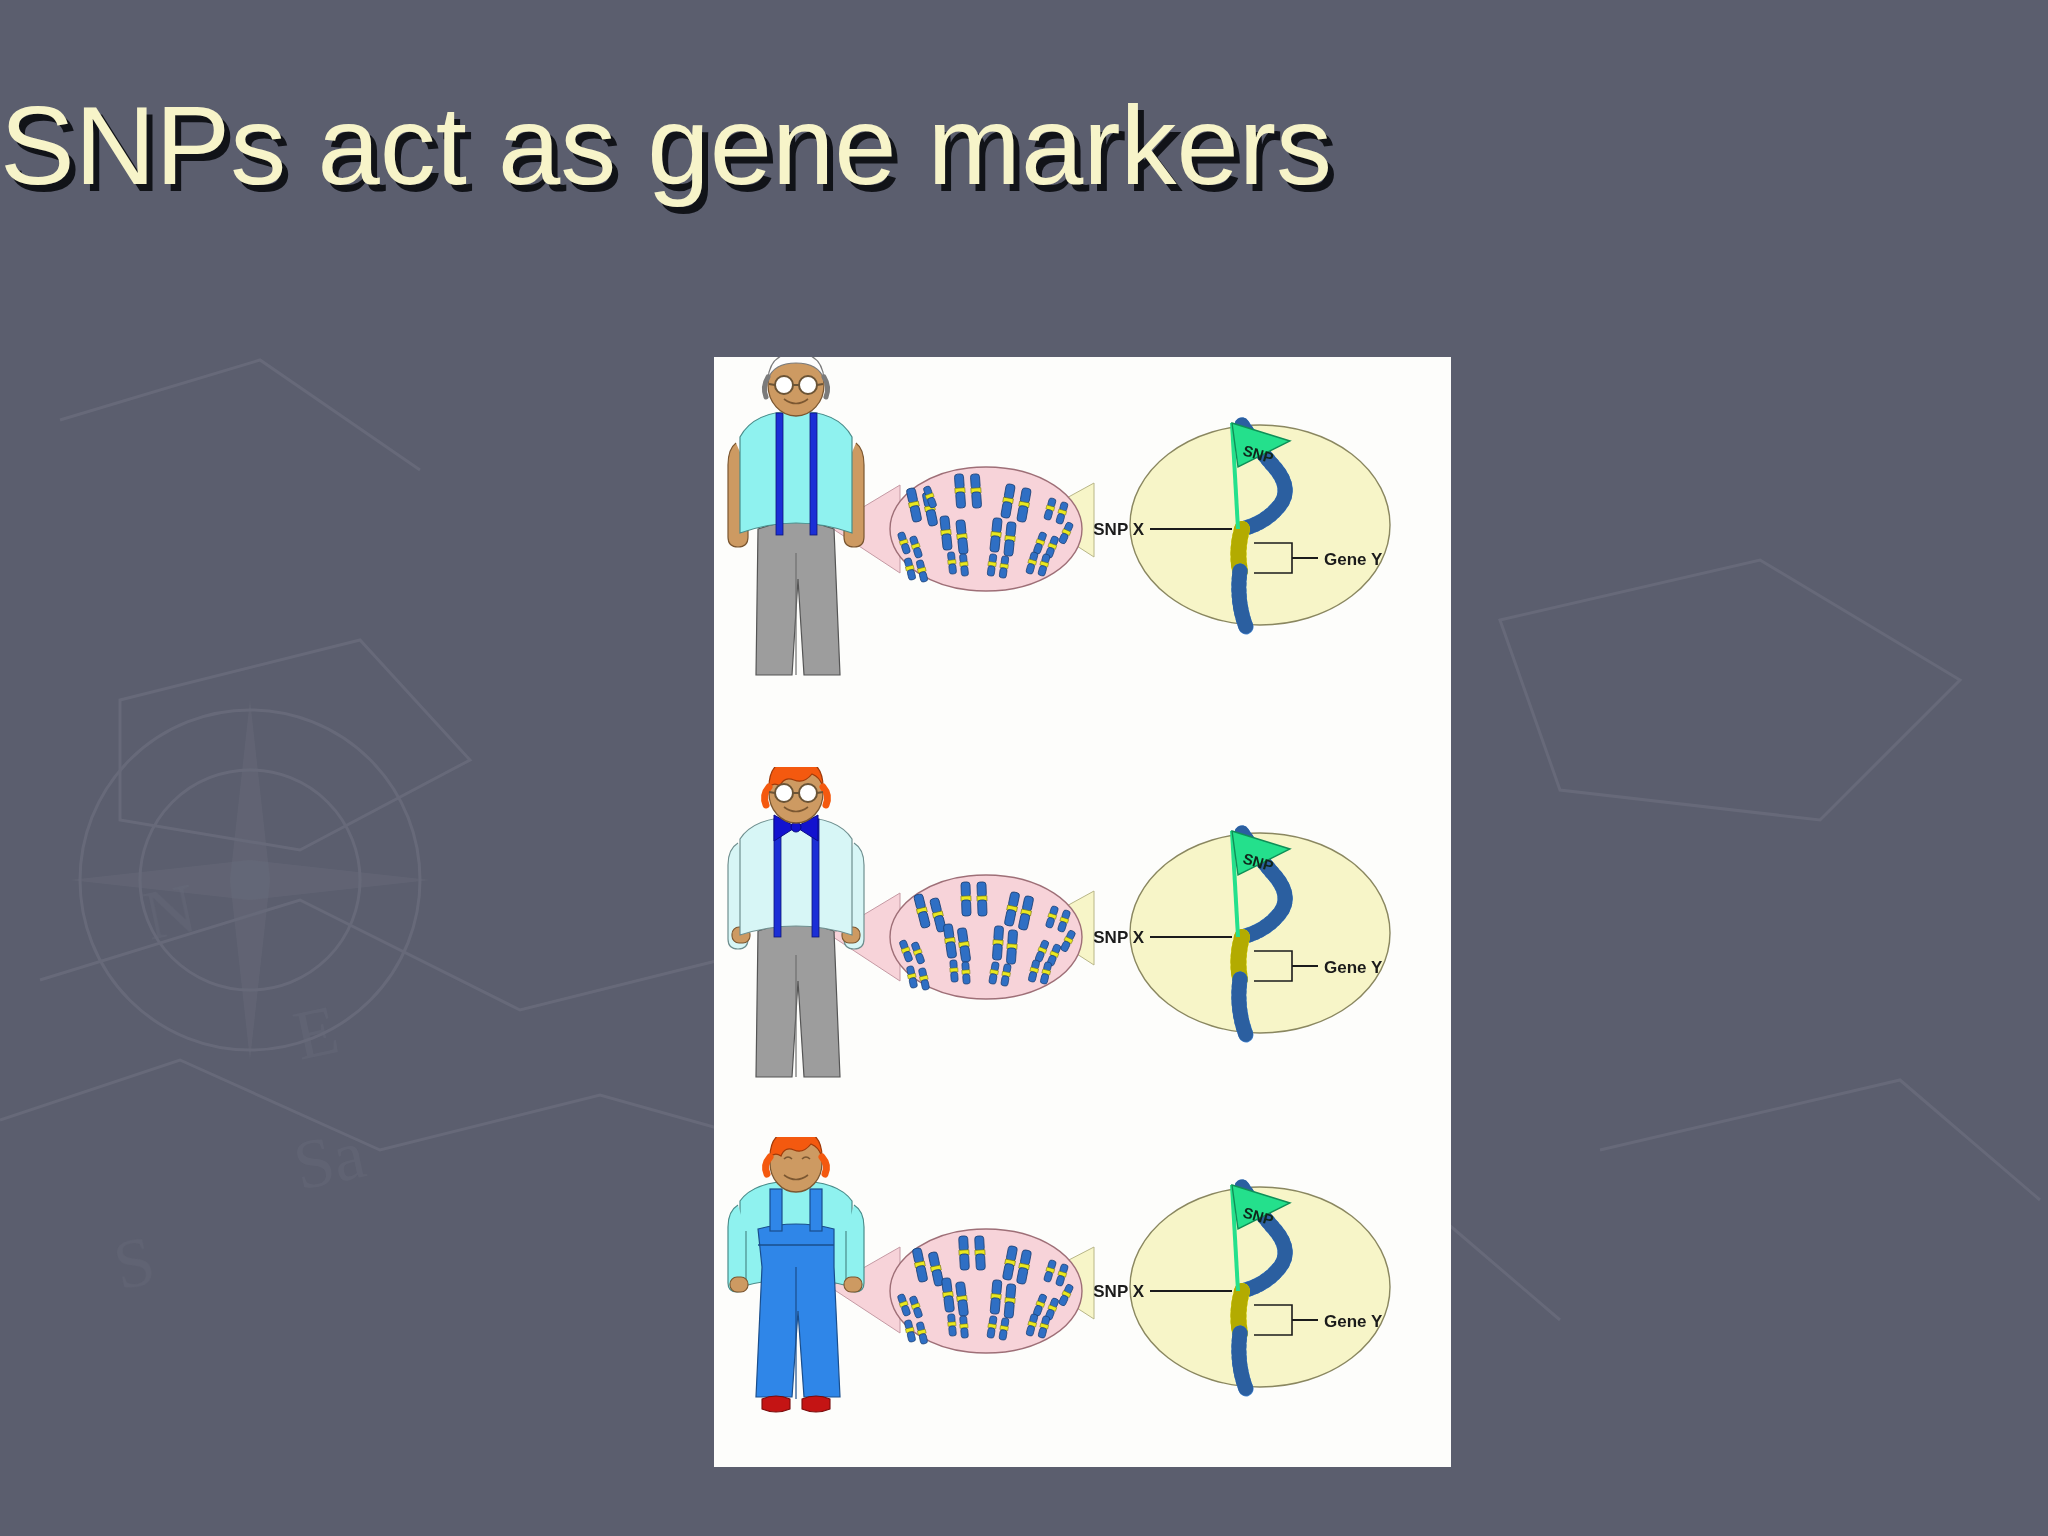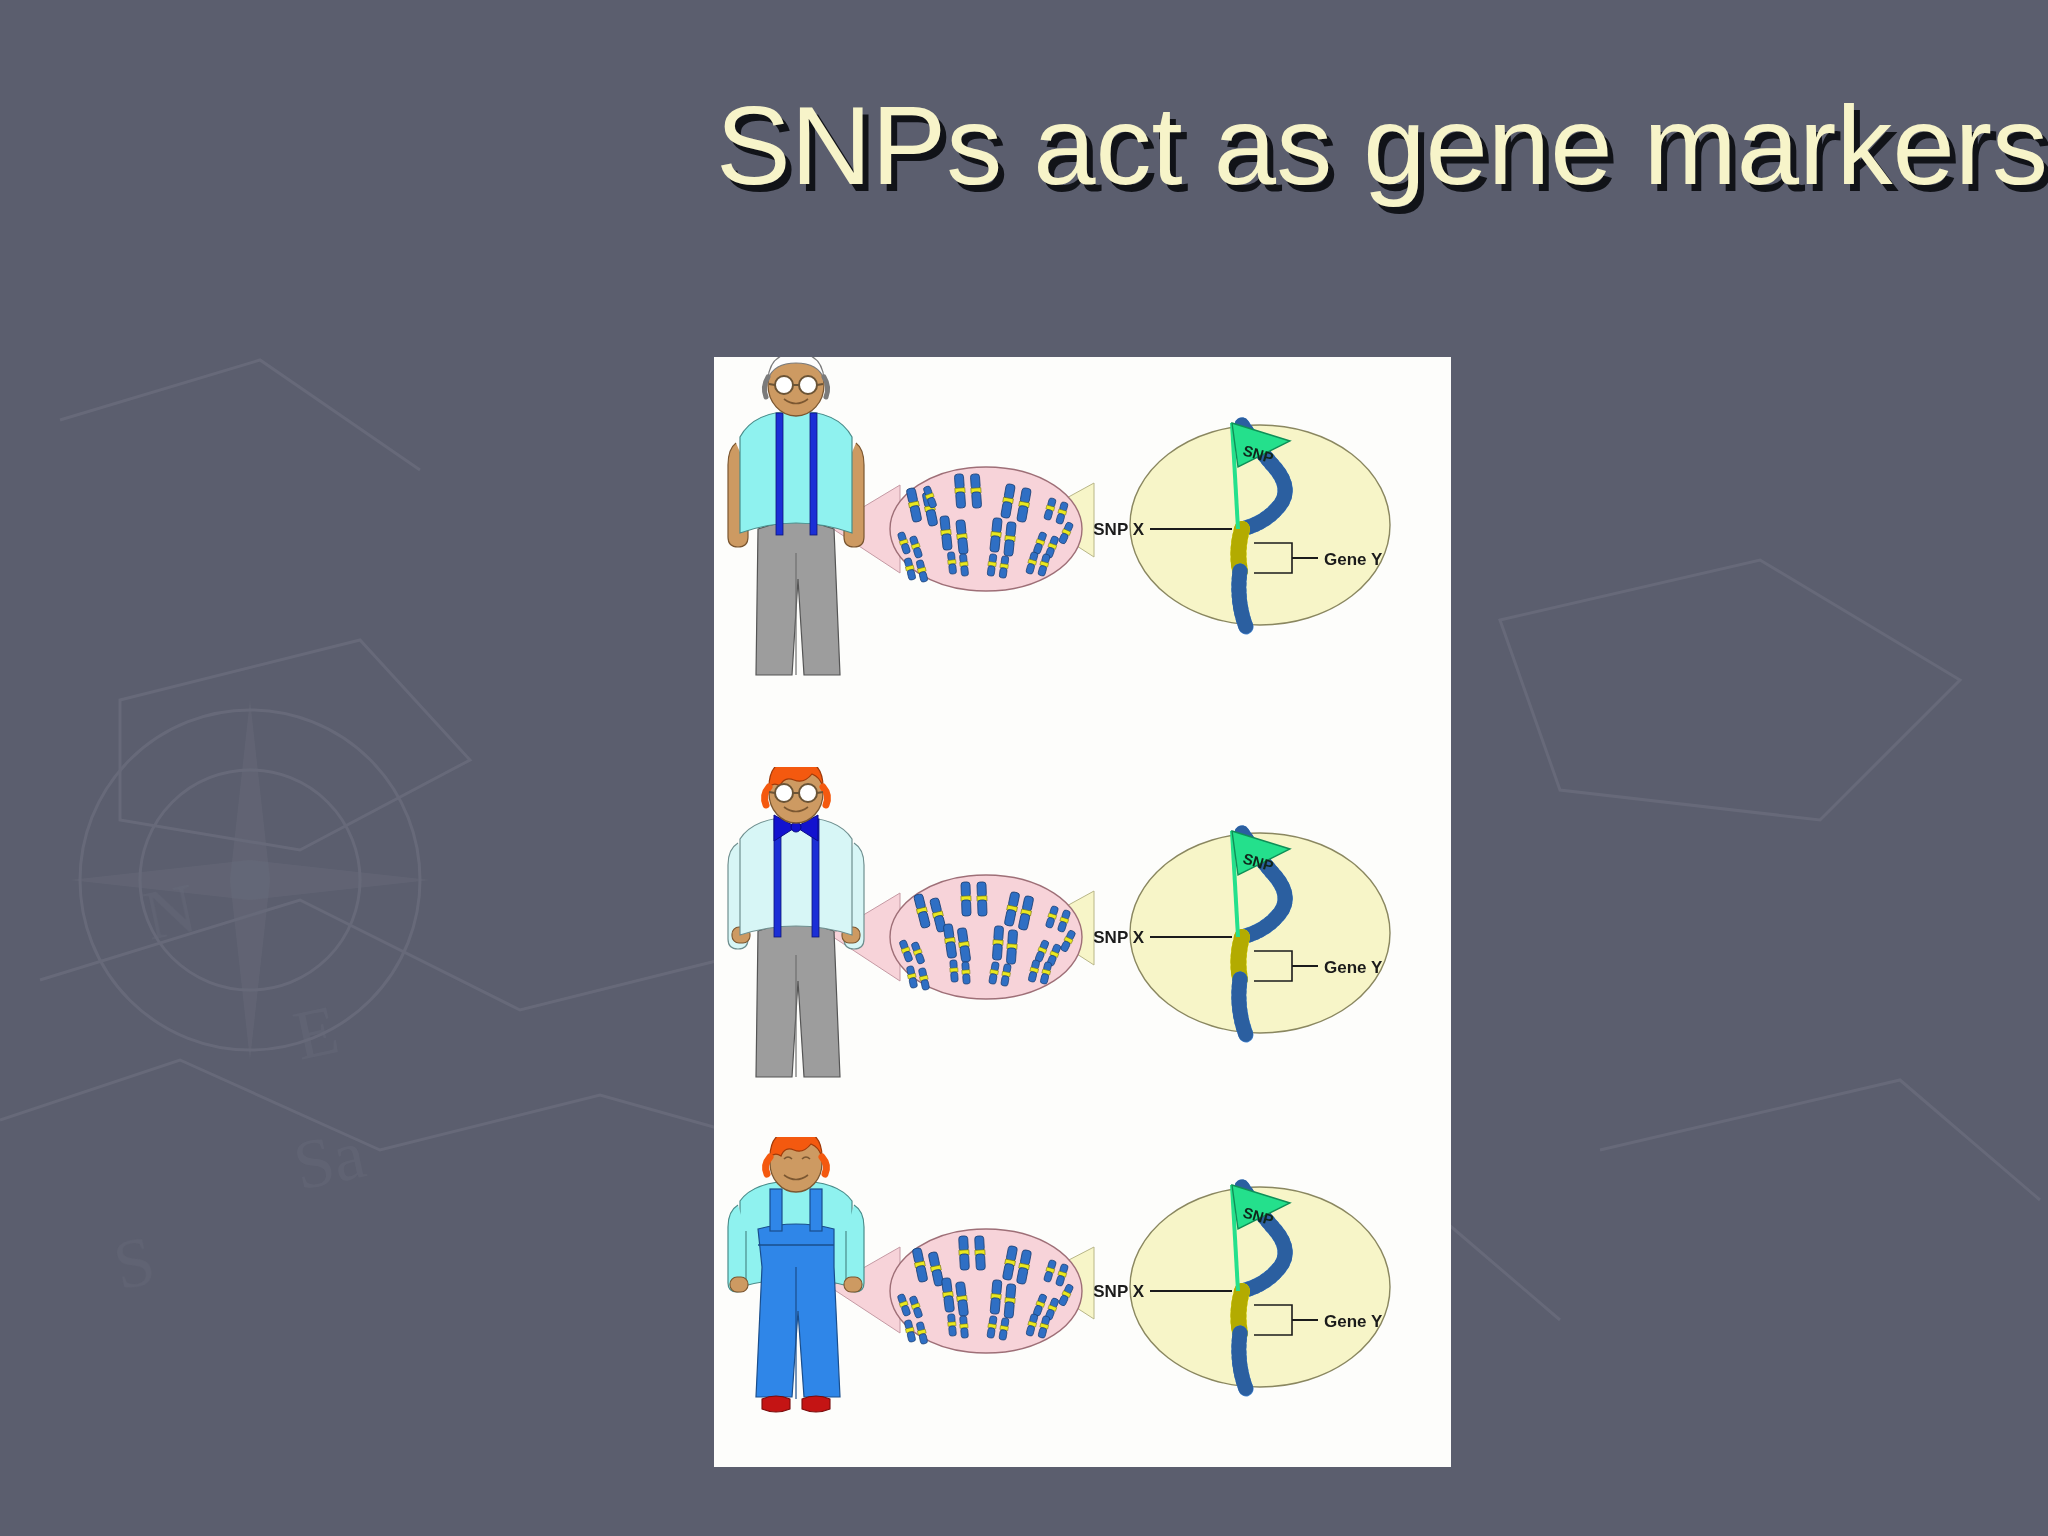--- a/index.html
+++ b/index.html
@@ -20,21 +20,21 @@
     position: absolute;
     inset: 0;
     opacity: 0.10;
     pointer-events: none;
   }
   #slide-title {
     position: absolute;
     top: 86px;
     left: 0;
     width: 2048px;
-    text-align: right;
+    text-align: left;
     font-size: 112px;
     line-height: 1.08;
     font-weight: 400;
     color: #f7f4c9;
     text-shadow: 6px 7px 0 #111318;
     letter-spacing: 0px;
     white-space: nowrap;
   }
   
   #artwork-panel {

